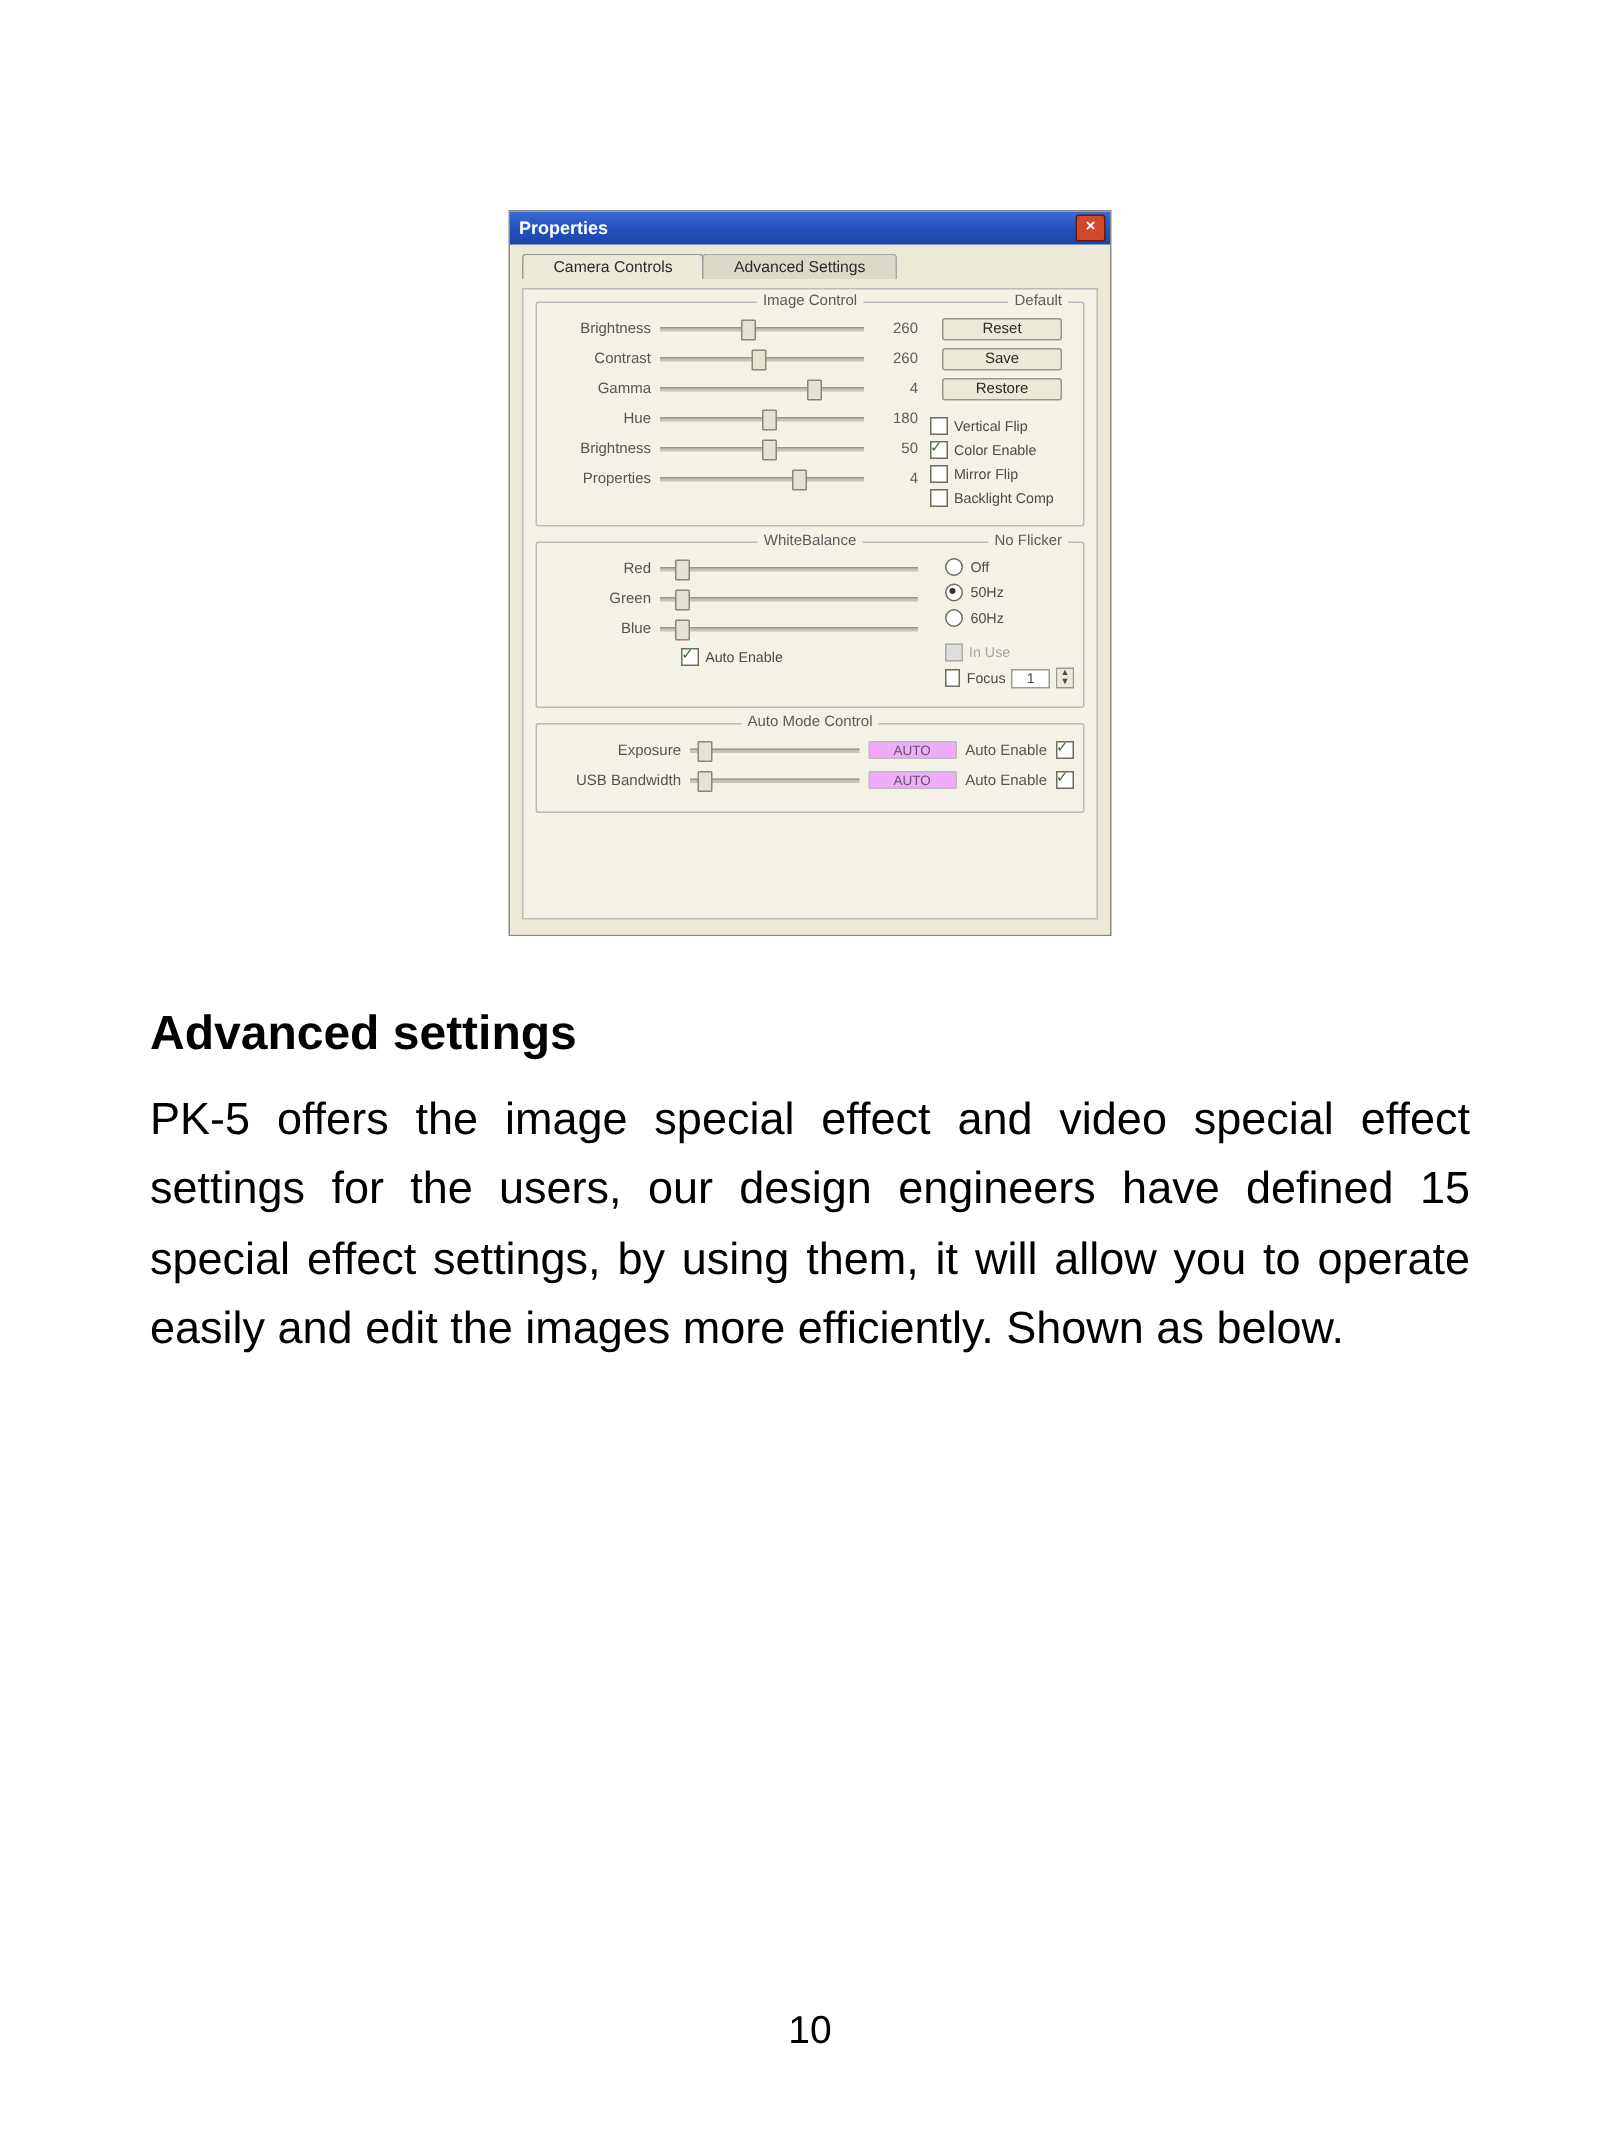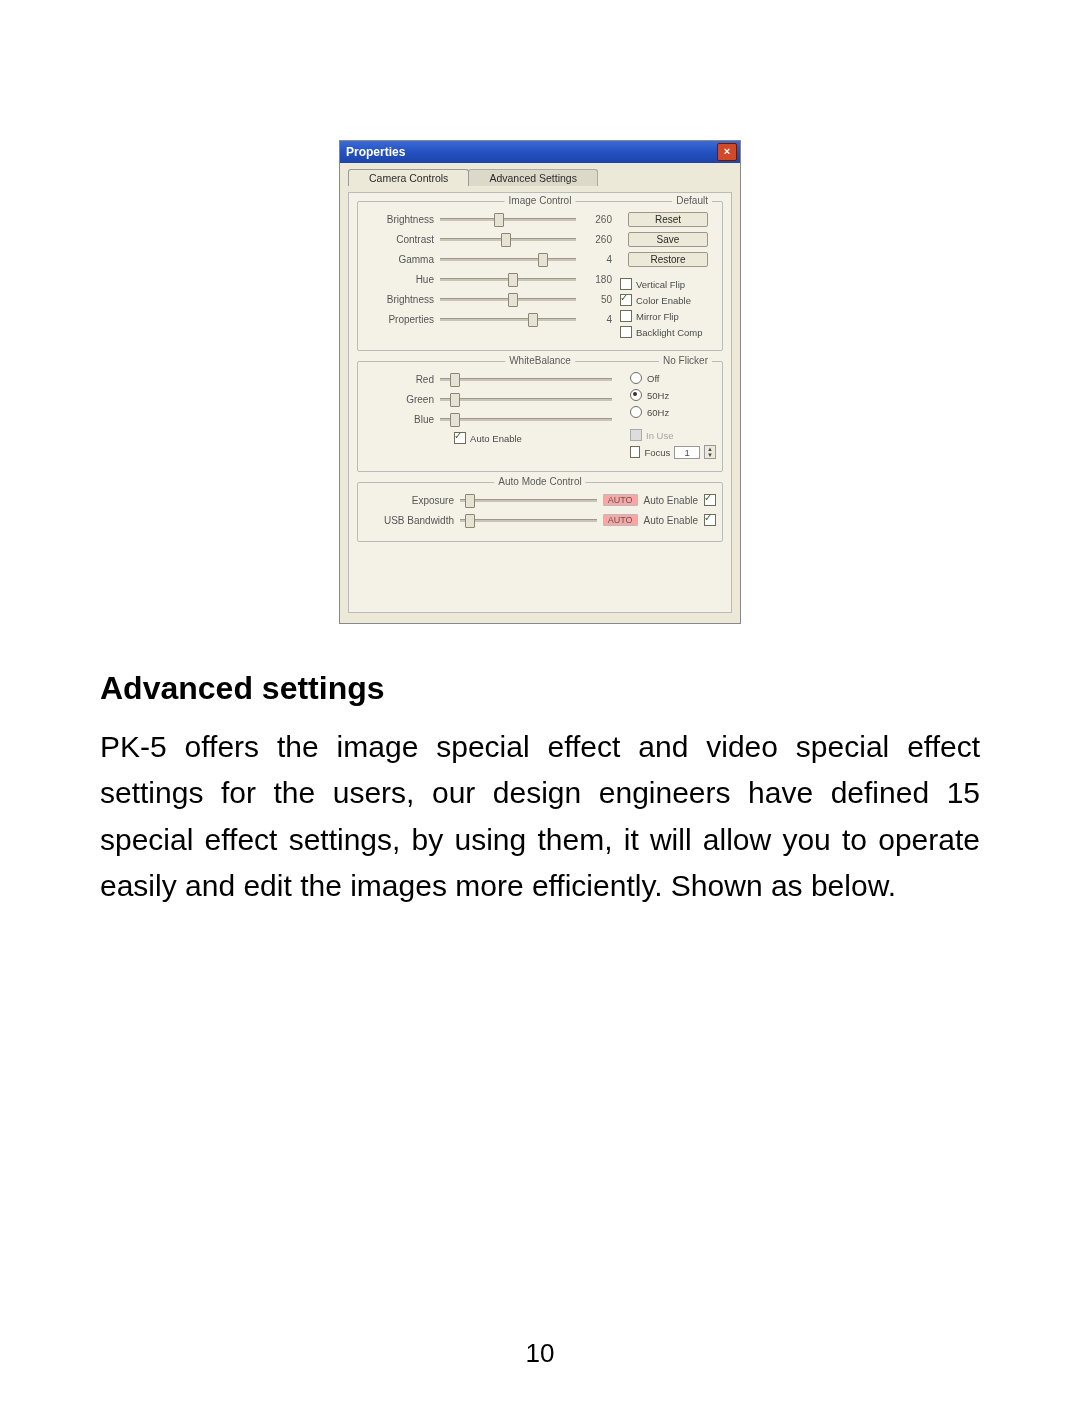--- a/index.html
+++ b/index.html
@@ -204,21 +204,21 @@
     border:1px solid #999;
   }
   .spin span{ padding:0 2px; background:#ece9d8;}
   .auto-row {
     display: flex; align-items: center; gap: 6px; margin-bottom: 6px;
     font-size: 10px; color: #555;
   }
   .auto-row .label { width: 90px; text-align: right; }
   .auto-badge {
     font-size: 9px; color: #5b5b5b;
-    border: 1px solid #bbb; padding: 0 4px; background: #fca5a5;
+    border: 1px solid #bbb; padding: 0 16px; background: #f0abfc;
     border-radius: 1px;
   }
   .bottom-btns {
     display: flex;
     justify-content: flex-end;
     gap: 8px;
     padding: 10px 4px 4px 4px;
   }
   .bottom-btns .btn { width: 60px; margin: 0; }
   .disabled-text { color: #a5a5a5; }

